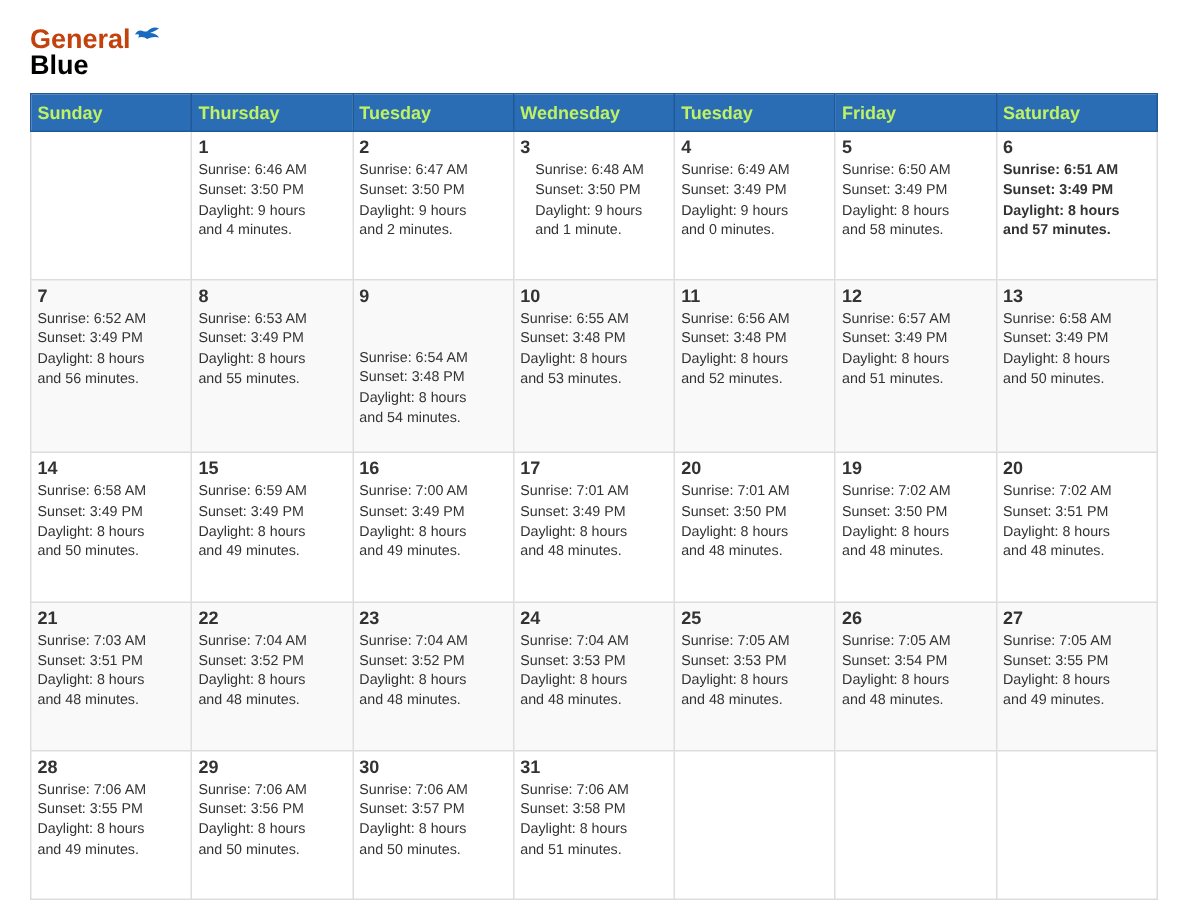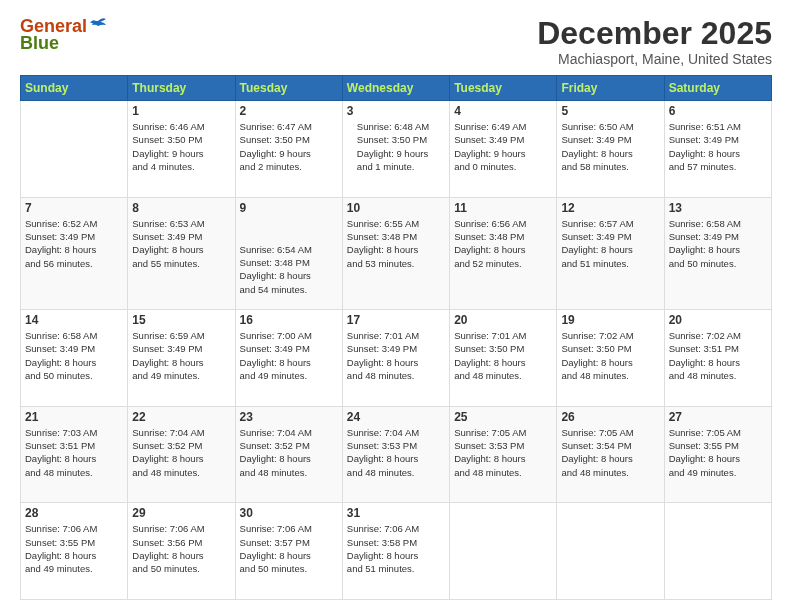--- a/index.html
+++ b/index.html
@@ -87,25 +87,21 @@
 
 <div class="page">
   <div class="header">
     <div class="logo">
       <div style="display:flex;align-items:center;">
         <span style="font-size:18px;font-weight:bold;color:#c2410c;">General</span>
         <svg width="20" height="16" viewBox="0 0 20 16" style="margin-left:1px;margin-top:-4px;">
           <path d="M10 4 Q14 0 18 2 Q15 4 12 5 Q16 5 18 8 Q14 7 10 9 Q8 7 4 8 Q6 5 2 6 Q4 2 8 4 Z" fill="#1a6abf"></path>
         </svg>
       </div>
-      <span style="font-size:18px;font-weight:bold;color:#4d7c0f;margin-top:-4px;">Blue</span>
-    </div>
-    <div class="title-area">
-      <div class="month-title">December 2025</div>
-      <div class="location">Machiasport, Maine, United States</div>
+      <span style="font-size:18px;font-weight:bold;color:#000000;margin-top:-4px;">Blue</span>
     </div>
   </div>
 
   <table class="calendar">
     <thead>
       <tr>
       <th>Sunday</th>
           <th>Thursday</th>
           <th>Tuesday</th>
           <th>Wednesday</th>
@@ -147,21 +143,21 @@
           </td>
           <td>
             <span class="day-num">5</span>
             <div class="day-info" style="white-space: pre-line;">Sunrise: 6:50 AM
 Sunset: 3:49 PM
 Daylight: 8 hours
 and 58 minutes.</div>
           </td>
           <td>
             <span class="day-num">6</span>
-            <div class="day-info" style="white-space: pre-line;">Sunrise: 6:51 AM
+            <div class="day-info" style="white-space: pre-line; font-weight: bold;">Sunrise: 6:51 AM
 Sunset: 3:49 PM
 Daylight: 8 hours
 and 57 minutes.</div>
           </td>
         </tr>
         <tr>
           <td>
             <span class="day-num">7</span>
             <div class="day-info" style="white-space: pre-line;">Sunrise: 6:52 AM
 Sunset: 3:49 PM

